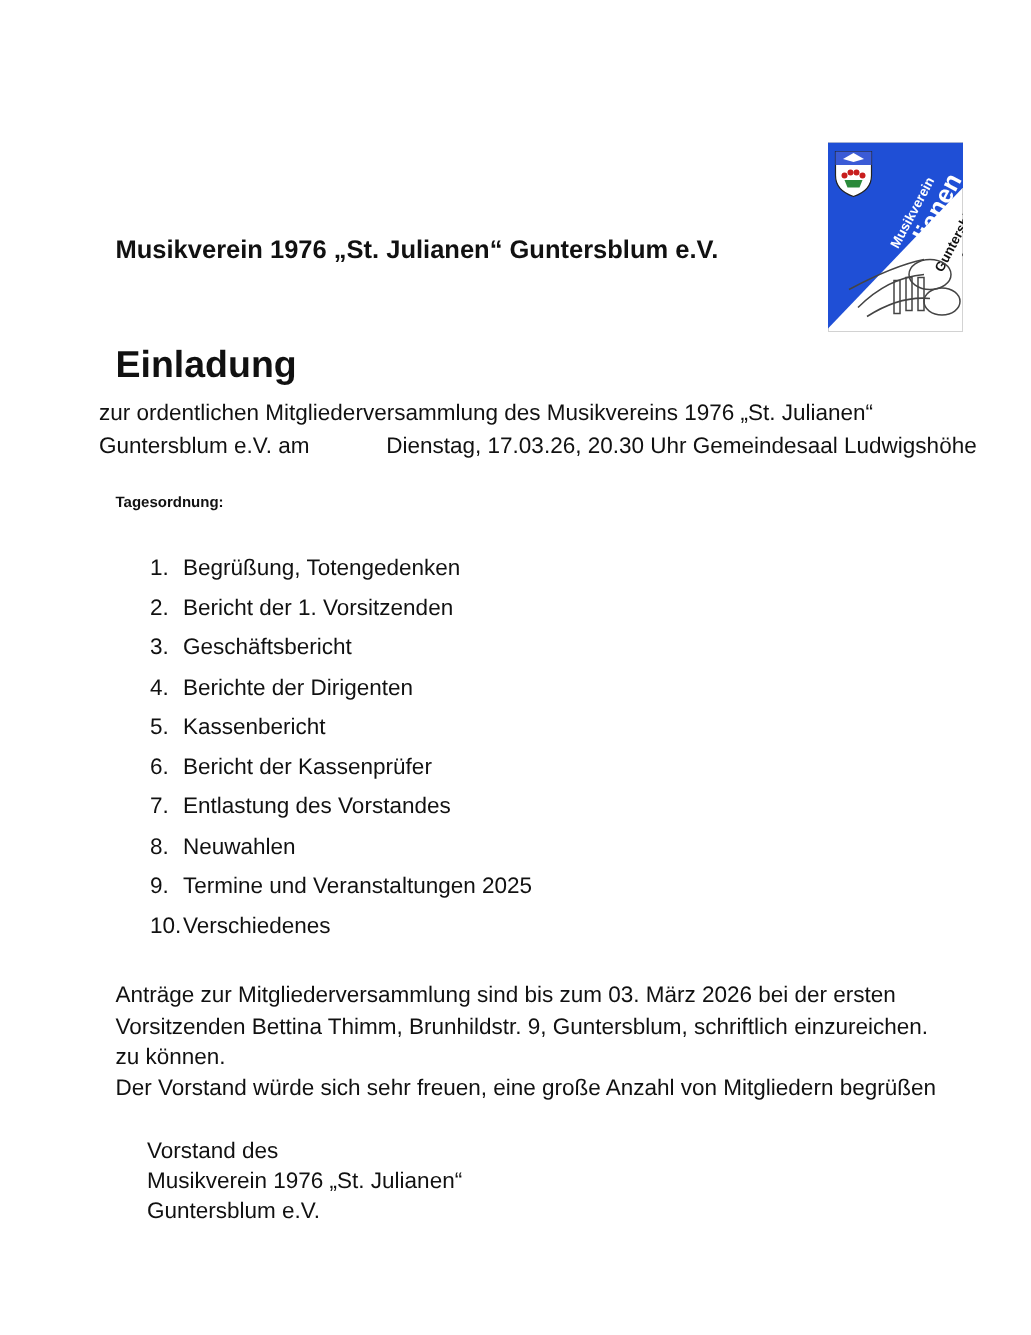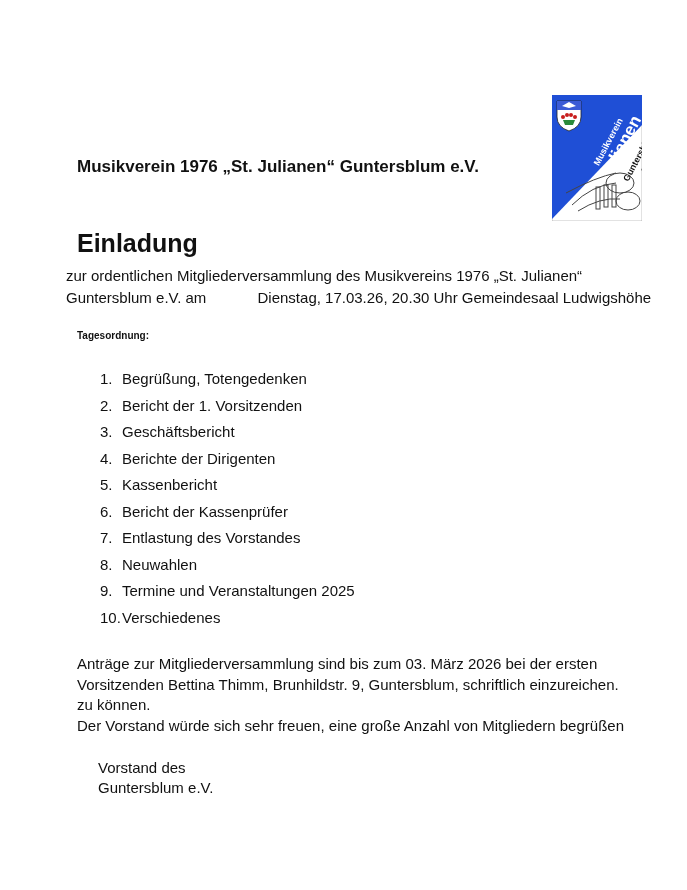--- a/index.html
+++ b/index.html
@@ -85,14 +85,15 @@
 
 <div class="abs para">
   <div>Anträge zur Mitgliederversammlung sind bis zum 03. März 2026 bei der ersten</div>
   <div>Vorsitzenden Bettina Thimm, Brunhildstr. 9, Guntersblum, schriftlich einzureichen.</div>
   <div>zu können.</div>
   <div>Der Vorstand würde sich sehr freuen, eine große Anzahl von Mitgliedern begrüßen</div>
 </div>
 
 <div class="abs sign">
   <div>Vorstand des</div>
+  <div>Musikverein 1976 „St. Julianen“</div>
   <div>Guntersblum e.V.</div>
 </div>
 
 </body></html>

